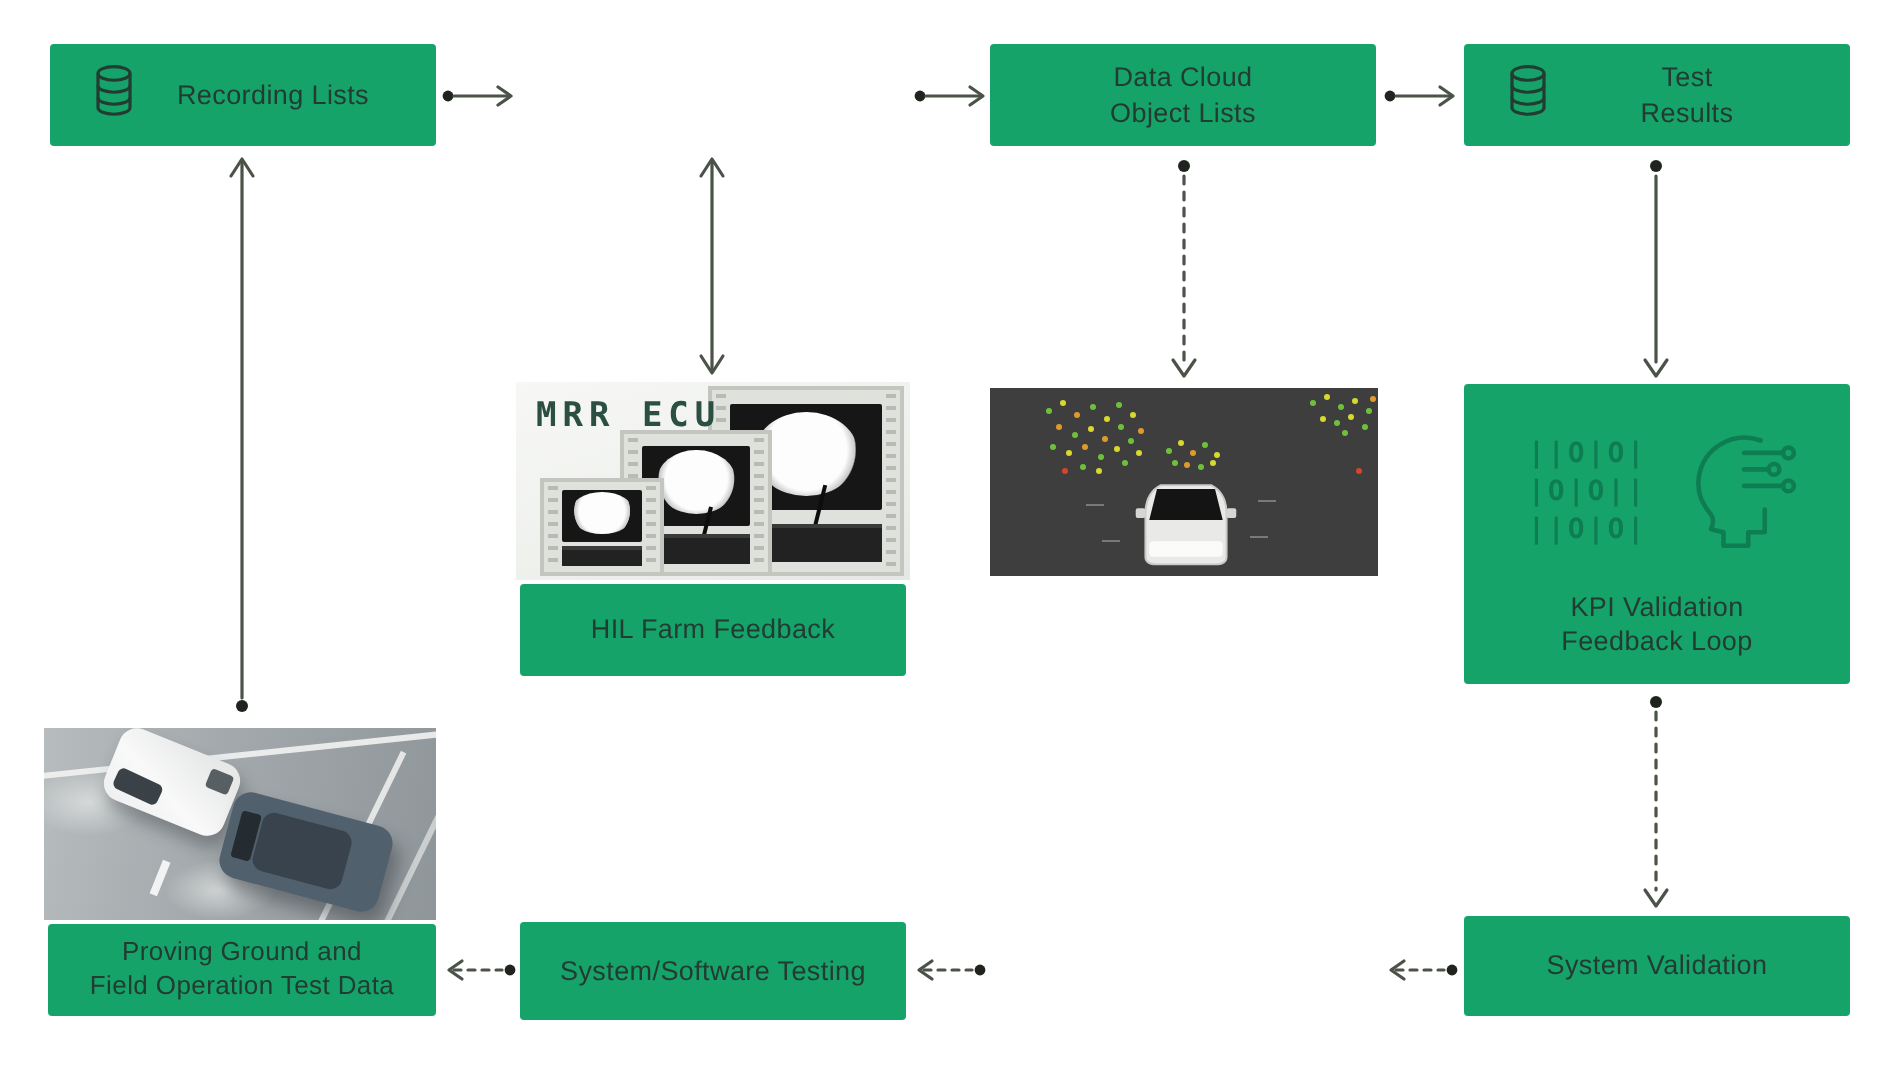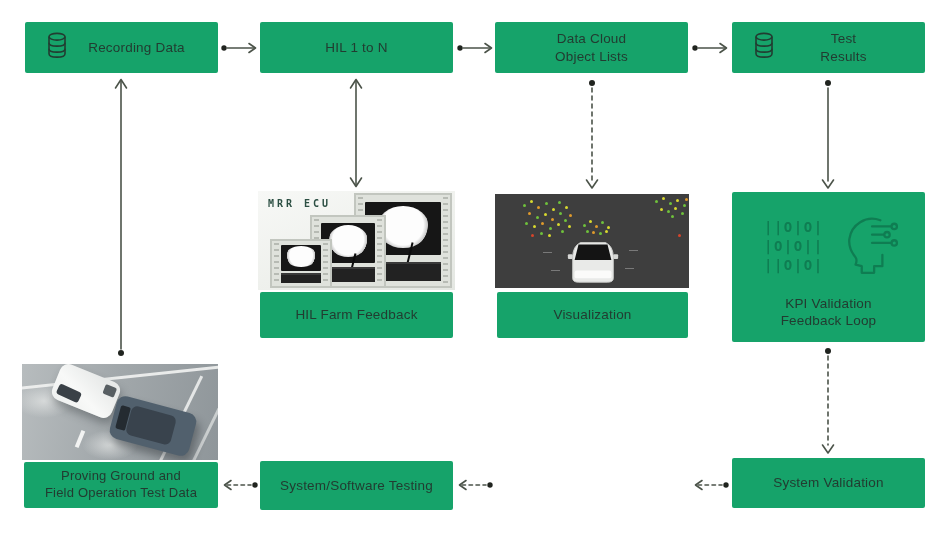--- a/index.html
+++ b/index.html
@@ -12,21 +12,21 @@
   .abs{position:absolute;}
   .gbox{position:absolute;background:var(--green);color:var(--box-text);
         display:flex;flex-direction:column;align-items:center;justify-content:center;
         text-align:center;font-size:13.5px;line-height:1.3;border-radius:2px;letter-spacing:.2px;}
   .gbox .ic{position:absolute;left:20px;top:50%;transform:translateY(-50%);}
   svg.arrow{position:absolute;overflow:visible;}
   svg.arrow line, svg.arrow path{stroke:var(--arrow);stroke-width:1.6;fill:none;stroke-linecap:round;stroke-linejoin:round;}
   svg.arrow circle{fill:var(--arrow-dot);stroke:none;}
   
   #hil-img{left:258px;top:191px;width:197px;height:99px;background:linear-gradient(160deg,#f7f8f6 0%,#eef0ec 60%,#e4e7e2 100%);overflow:hidden;}
-  #hil-img .caption{position:absolute;left:10px;top:7px;font-size:10px;font-weight:bold;
+  #hil-img .caption{position:absolute;left:10px;top:7px;font-size:17px;font-weight:bold;
         letter-spacing:3px;color:var(--mrr-text);font-family:"DejaVu Sans Mono",monospace;}
   .rack{position:absolute;background:#dfe2dc;border:2px solid #c2c6bf;box-sizing:border-box;}
   .rack:before{content:"";position:absolute;top:2px;bottom:2px;left:2px;width:5px;
         background:repeating-linear-gradient(#b7bbb4 0 2px,transparent 2px 6px);}
   .rack:after{content:"";position:absolute;top:2px;bottom:2px;right:2px;width:5px;
         background:repeating-linear-gradient(#b7bbb4 0 2px,transparent 2px 6px);}
   .rack .screen{position:absolute;left:9px;right:9px;top:8%;height:58%;background:#161616;border-radius:1px;}
   .rack .dev{position:absolute;left:50%;top:12%;width:55%;height:46%;transform:translateX(-50%);
         background:radial-gradient(circle at 50% 45%, #fdfdfd 0 58%, #c9c9c9 70%, #161616 72%);border-radius:50%;}
   .rack .cable{position:absolute;left:54%;top:52%;width:2px;height:42%;background:#0d0d0d;transform:rotate(14deg);}
@@ -69,26 +69,23 @@
     <span class="ic">
       <svg width="24" height="28" viewBox="0 0 24 28">
         <g fill="none" stroke="#223c31" stroke-width="1.6">
           <ellipse cx="12" cy="5" rx="8" ry="3.4"></ellipse>
           <path d="M4 5 v17 c0 2 3.6 3.4 8 3.4 s8 -1.4 8 -3.4 V5"></path>
           <path d="M4 11 c0 2 3.6 3.4 8 3.4 s8 -1.4 8 -3.4"></path>
           <path d="M4 17 c0 2 3.6 3.4 8 3.4 s8 -1.4 8 -3.4"></path>
         </g>
       </svg>
     </span>
-    <span>Recording Data</span>
-  </div>
-
-  <div class="gbox" style="left:260px;top:22px;width:193px;height:51px;">
-    <span>HIL 1 to N</span>
-  </div>
+    <span>Recording Lists</span>
+  </div>
+
 
   <div class="gbox" style="left:495px;top:22px;width:193px;height:51px;">
     <span>Data Cloud</span>
     <span>Object Lists</span>
   </div>
 
   <div class="gbox" style="left:732px;top:22px;width:193px;height:51px;padding-left:30px;box-sizing:border-box;">
     <span class="ic">
       <svg width="24" height="28" viewBox="0 0 24 28">
         <g fill="none" stroke="#223c31" stroke-width="1.6">
@@ -224,23 +221,20 @@
       <rect x="11" y="38" width="38" height="8" rx="2" fill="#fbfbfa"></rect>
       <rect x="4" y="21" width="5" height="5" rx="1" fill="#d6d7d5"></rect>
       <rect x="51" y="21" width="5" height="5" rx="1" fill="#d6d7d5"></rect>
     </svg>
     <div class="vanno" style="left:48px;top:58px;"></div>
     <div class="vanno" style="left:134px;top:56px;"></div>
     <div class="vanno" style="left:56px;top:76px;"></div>
     <div class="vanno" style="left:130px;top:74px;"></div>
   </div>
 
-  <div class="gbox" style="left:497px;top:292px;width:191px;height:46px;">
-    <span>Visualization</span>
-  </div>
 
   <div class="gbox" id="kpi-box">
     <div id="kpi-binary">
       <div>||O|O|</div>
       <div>|O|O||</div>
       <div>||O|O|</div>
     </div>
     <svg id="kpi-head" width="66" height="66" viewBox="0 0 64 64">
       <path d="M42 8 C28 3 14 12 12 26 c-1 8 2 13 6 18 c1.5 2 1 4.5 0 7 l6 1.5 l0 6.5 l12 0 l0 -6.5 l8 0 l0 -11"></path>
       <line x1="34" y1="14" x2="52" y2="14"></line>

